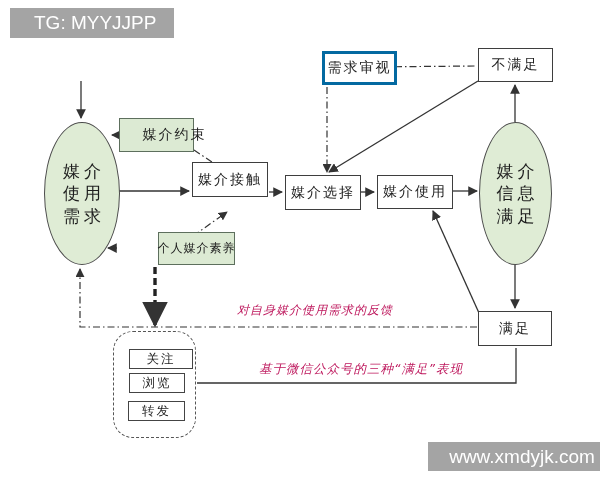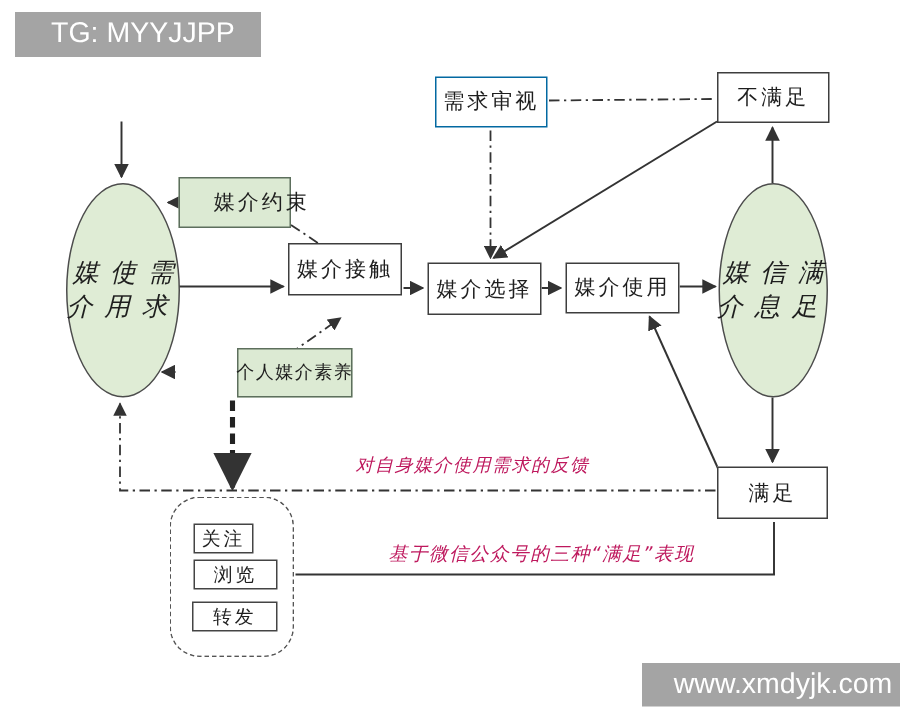--- a/index.html
+++ b/index.html
@@ -7,26 +7,26 @@
     position:relative;width:600px;height:480px;background:#ffffff;overflow:hidden;
     font-family:"DejaVu Sans","Liberation Sans",sans-serif;color:#1e1e1e;
   }
   .lines{position:absolute;left:0;top:0;width:600px;height:480px;}
   .node{
     position:absolute;display:flex;align-items:center;justify-content:center;
     background:#fff;border:1.4px solid #3e3e3e;font-size:14px;letter-spacing:2px;
     box-sizing:border-box;white-space:nowrap;
   }
   .green{background:#dcead3;border:1.2px solid #5d6f5d;}
-  .thin{border:1px solid #0369a1;}
+  .thin{border:3px solid #0369a1;margin-left:32px;}
   .small{font-size:12px;letter-spacing:1px;}
   .ellipse{
     position:absolute;border-radius:50%;background:#dfecd5;border:1.4px solid #4c4c4c;
-    display:flex;flex-direction:row;align-items:center;justify-content:center;
-    font-size:17px;line-height:1.32;letter-spacing:4px;text-indent:4px;box-sizing:border-box;font-style:italic;
+    display:flex;flex-direction:column;align-items:center;justify-content:center;
+    font-size:17px;line-height:1.32;letter-spacing:4px;text-indent:4px;box-sizing:border-box;
   }
   .lbl{
     position:absolute;font-size:12px;font-style:italic;color:#be185d;
     letter-spacing:1px;white-space:nowrap;text-align:center;
   }
   .wm{
     position:absolute;background:#a4a4a4;color:#ffffff;display:flex;align-items:center;
     font-family:"Liberation Sans","DejaVu Sans",sans-serif;
   }
   .wm-top{left:10px;top:8px;width:140px;height:30px;font-size:19px;padding-left:24px;}
@@ -105,20 +105,20 @@
 
   <div class="ellipse" style="left:479px;top:122px;width:73px;height:143px;">
     <span>媒介</span>
     <span>信息</span>
     <span>满足</span>
   </div>
 
   <div class="node" style="left:478px;top:311px;width:74px;height:35px;">满足</div>
 
   <div class="cluster" style="left:113px;top:331px;width:83px;height:107px;"></div>
-  <div class="mini" style="left:129px;top:349px;width:40px;height:20px;">关注</div>
+  <div class="mini" style="left:129px;top:349px;width:64px;height:20px;">关注</div>
   <div class="mini" style="left:129px;top:373px;width:56px;height:20px;">浏览</div>
   <div class="mini" style="left:128px;top:401px;width:57px;height:20px;">转发</div>
 
   <div class="lbl" style="left:230px;top:302px;width:170px;">对自身媒介使用需求的反馈</div>
   <div class="lbl" style="left:236px;top:361px;width:250px;font-size:12.5px;">基于微信公众号的三种“满足”表现</div>
 
 </div>
 
 </body></html>

